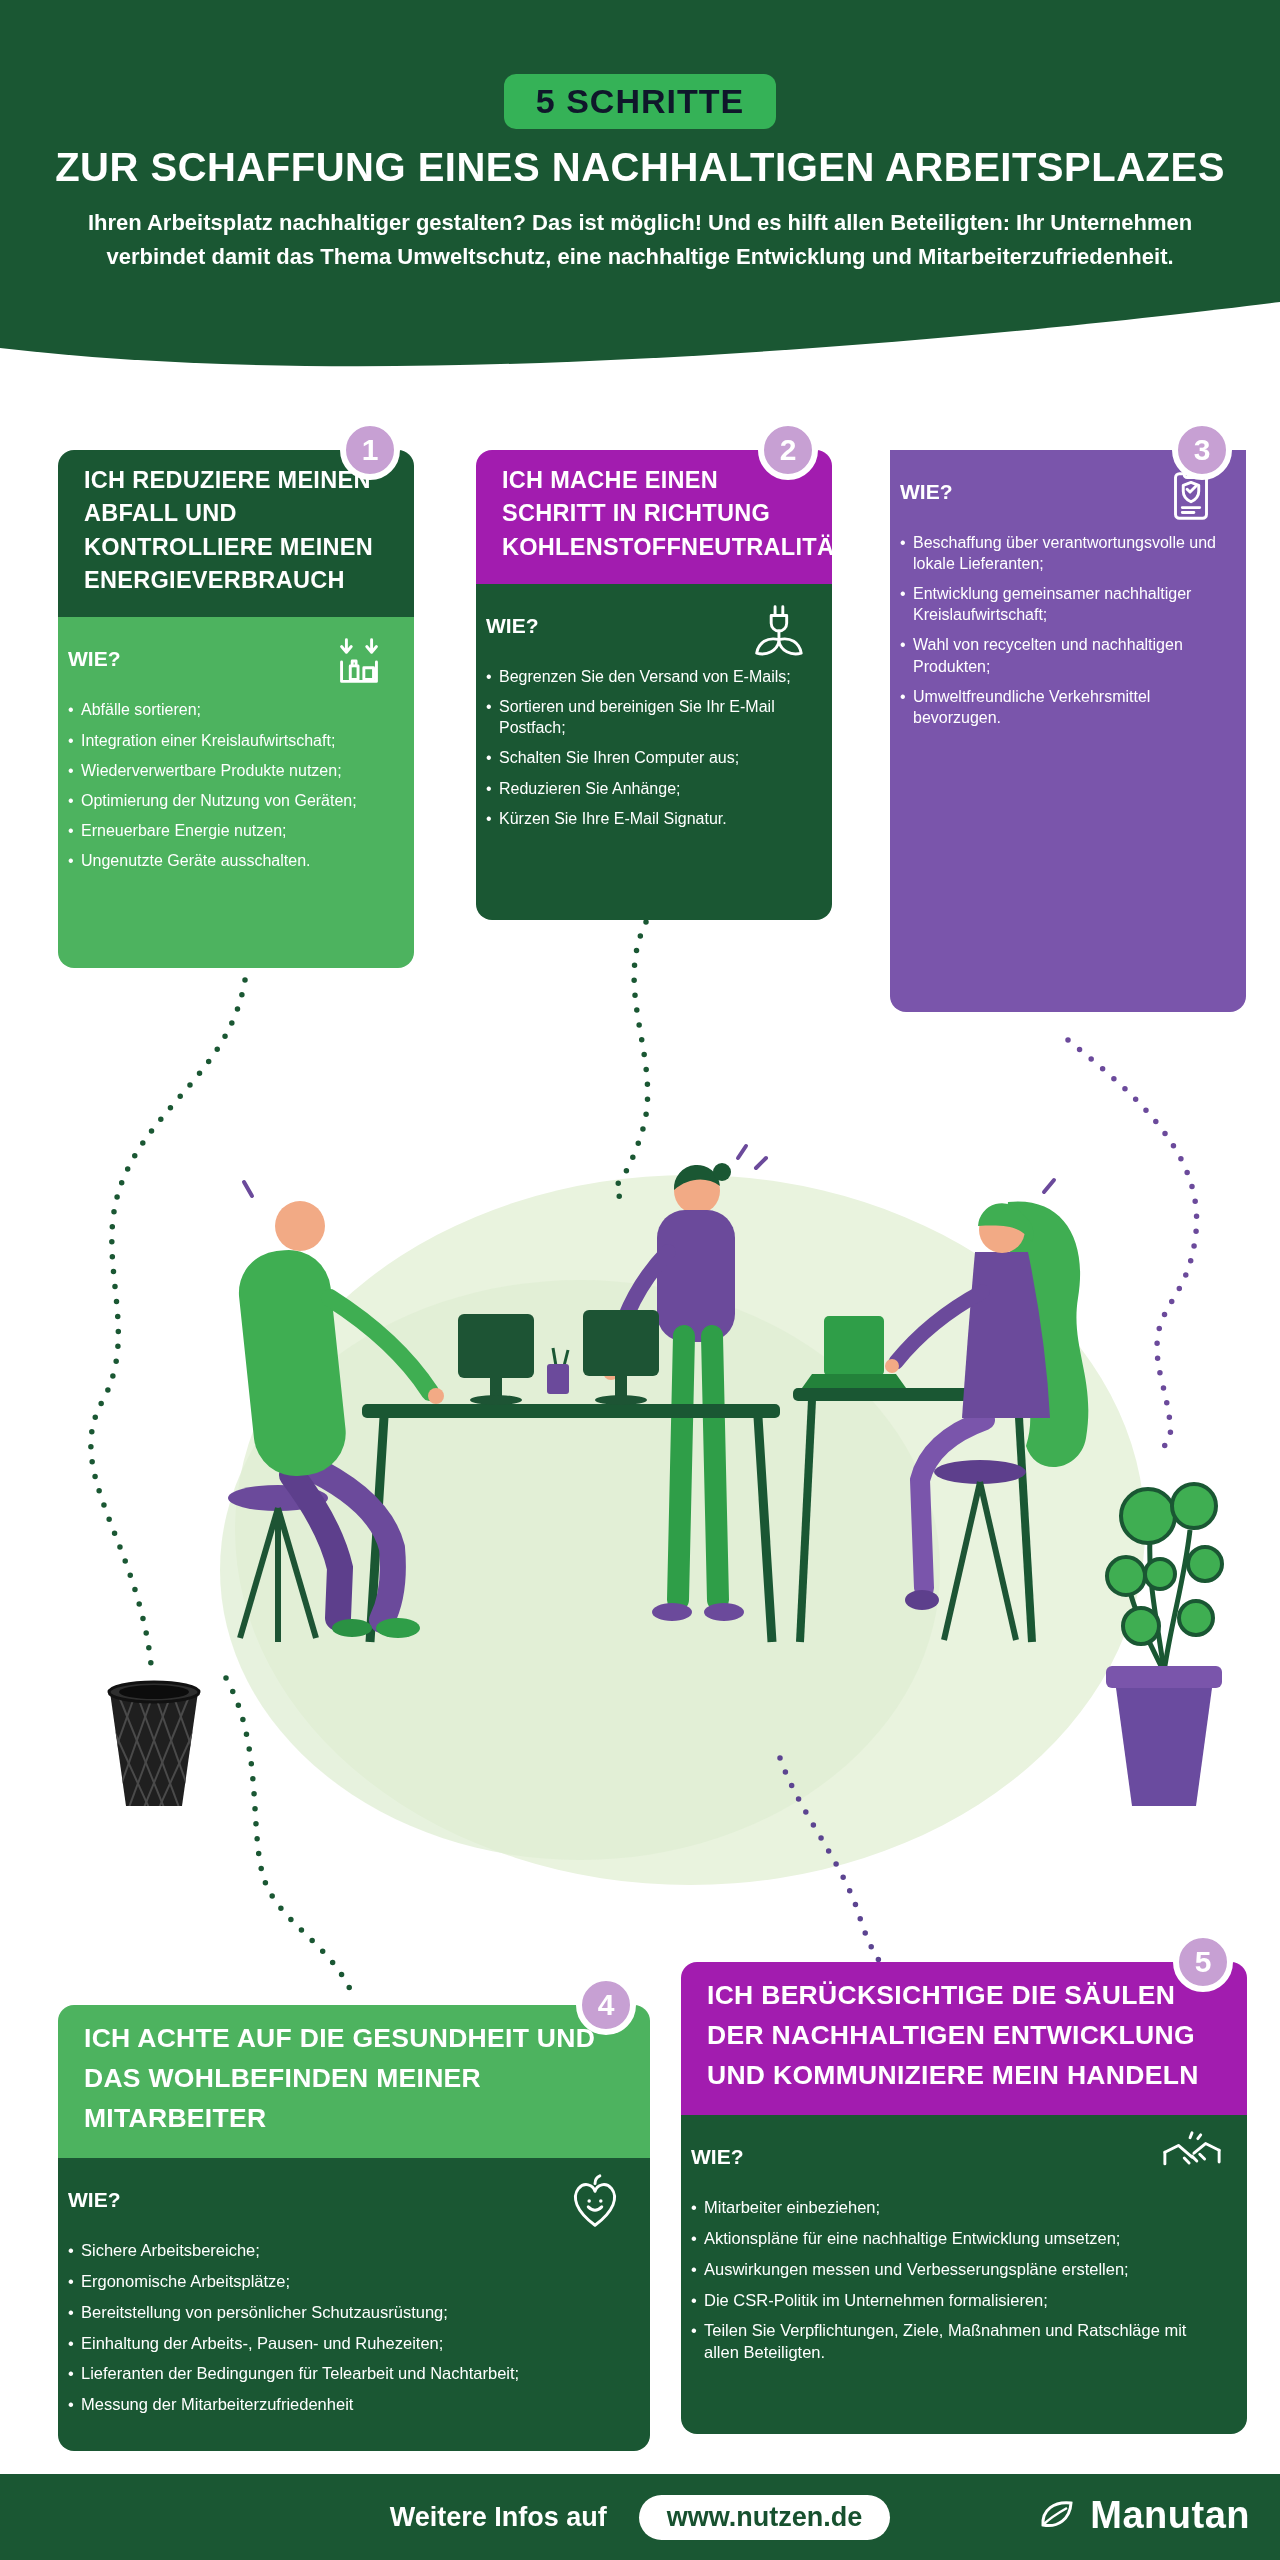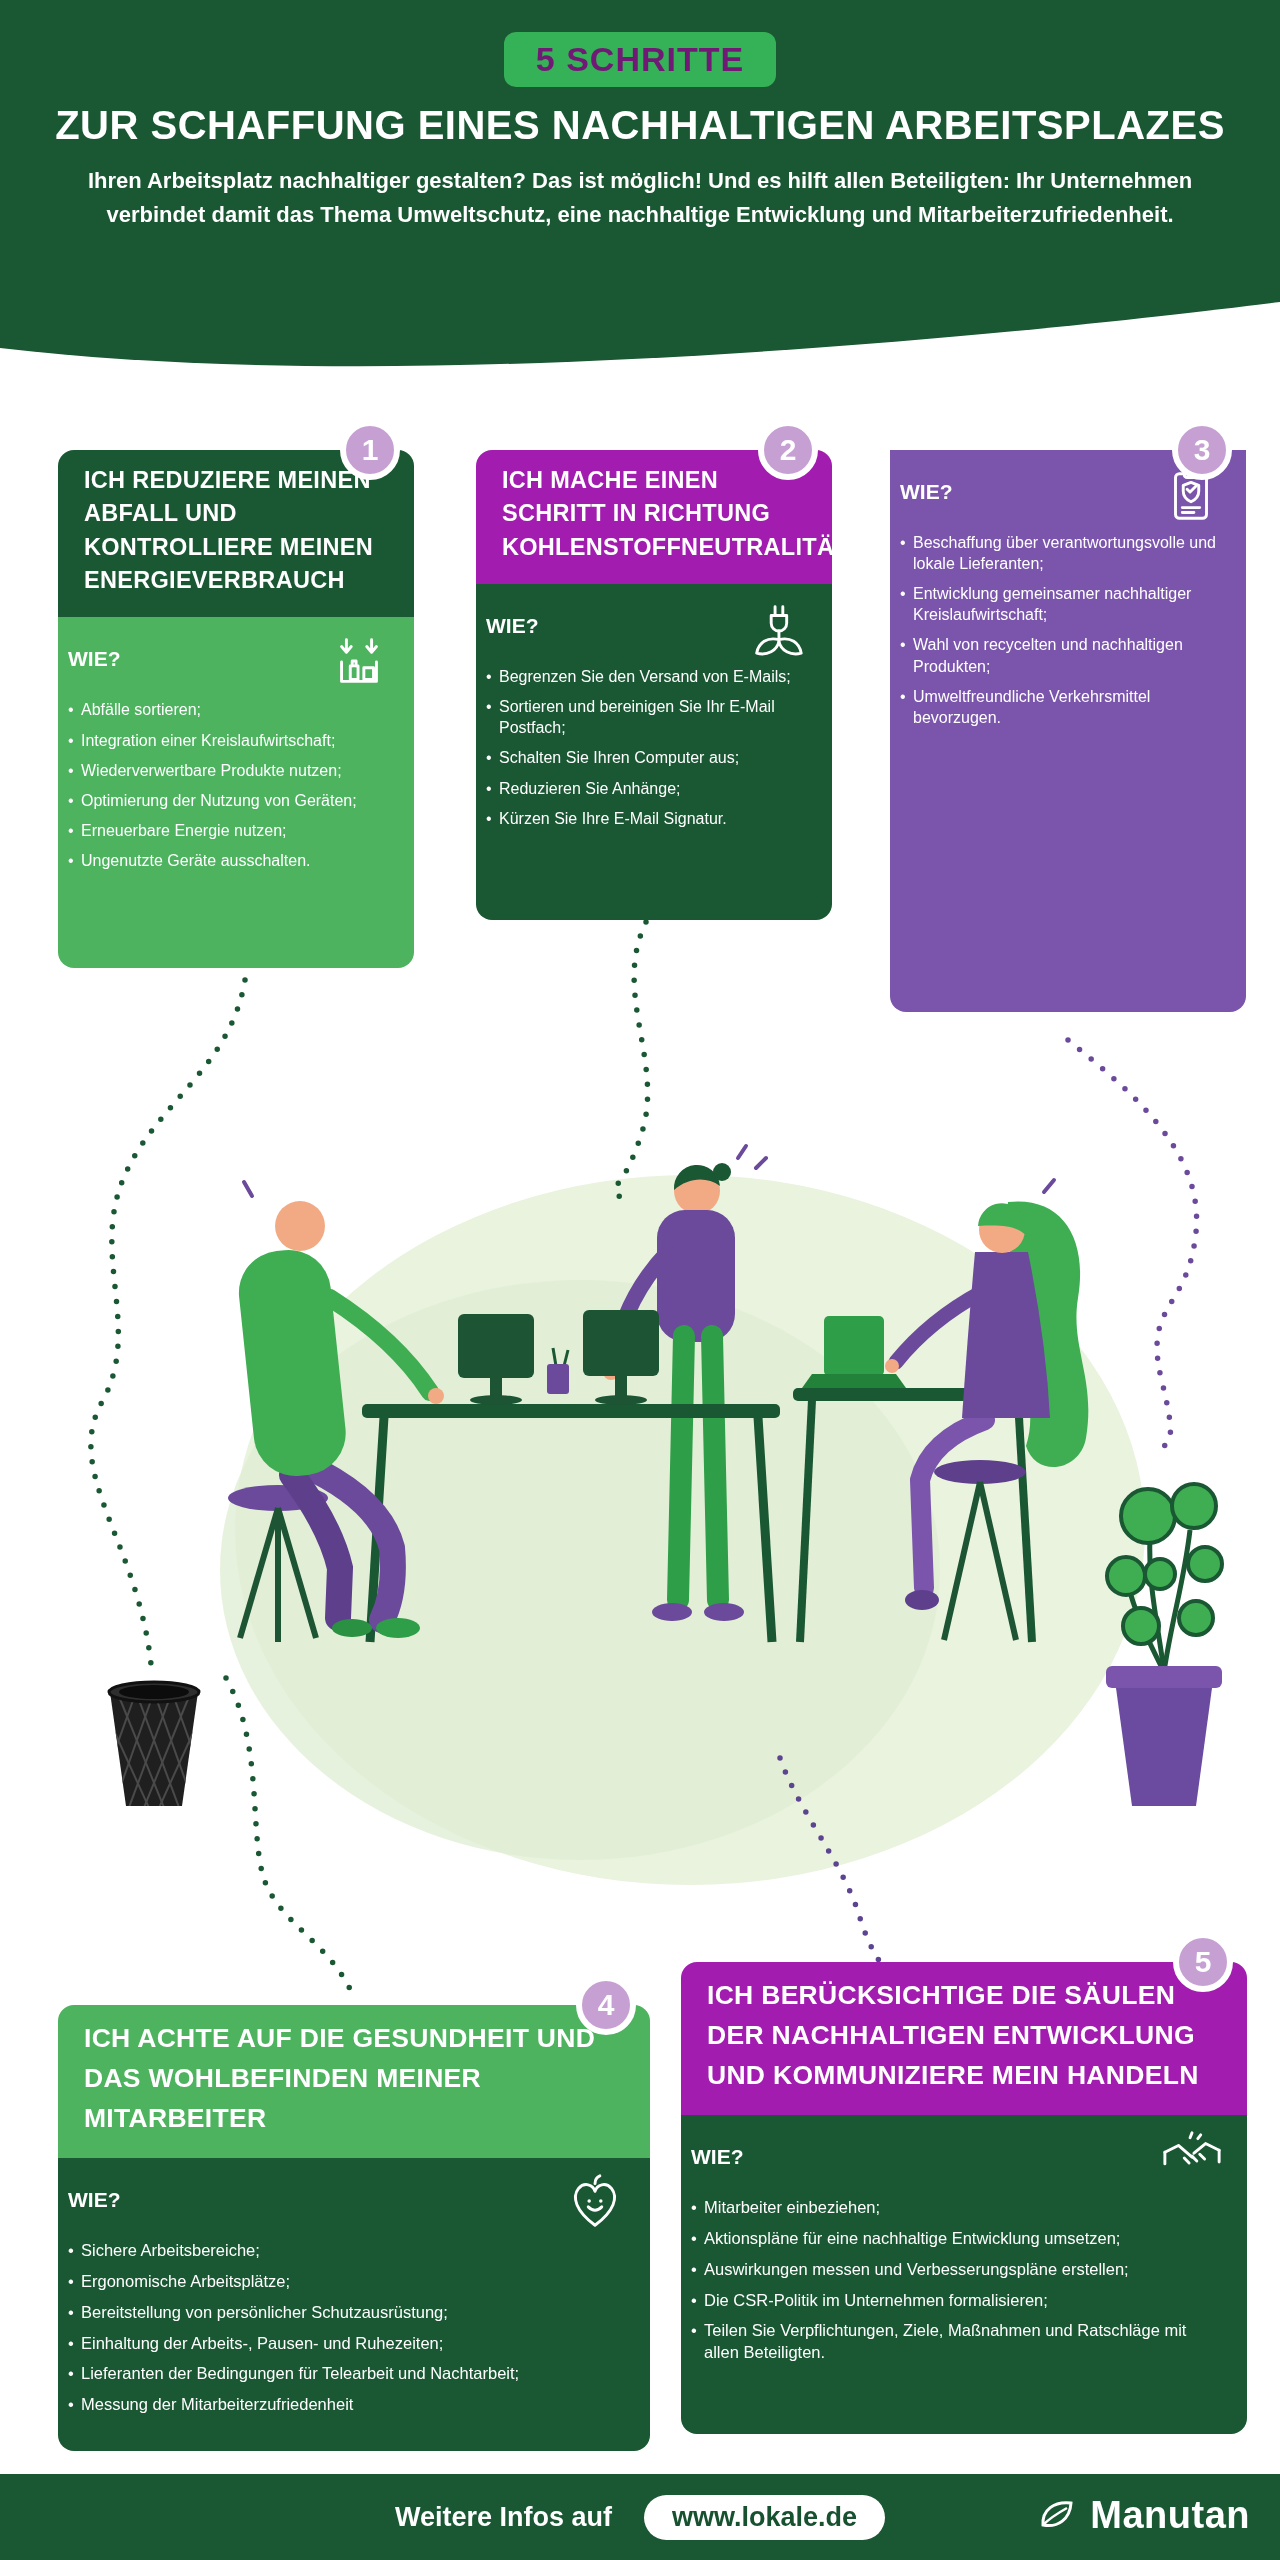--- a/index.html
+++ b/index.html
@@ -3,21 +3,21 @@
 <meta charset="utf-8">
 <style>
   * { margin:0; padding:0; box-sizing:border-box; }
   body { background:#dddddd; font-family:"Liberation Sans", sans-serif; }
   .canvas { position:relative; width:1280px; height:2560px; margin:0 auto; background:#ffffff; overflow:hidden; }
 
   
   .hero { position:absolute; top:0; left:0; width:1280px; height:400px; z-index:1; }
   .hero-bg { position:absolute; top:0; left:0; }
   .hero-content { position:absolute; top:0; left:0; width:100%; text-align:center; color:#fff; }
-  .hero-badge { display:inline-block; margin-top:32px; background:#35b257; color:#701a75; font-size:34px;
+  .hero-badge { display:inline-block; margin-top:74px; background:#35b257; color:#0f172a; font-size:34px;
                 font-weight:bold; letter-spacing:1px; padding:8px 32px; border-radius:12px; }
   .hero h1 { margin-top:16px; font-size:40px; letter-spacing:.5px; font-weight:bold; }
   .hero p  { margin:16px auto 0; max-width:1150px; font-size:22px; line-height:1.55; font-weight:bold; }
 
   
   .card { position:absolute; display:flex; flex-direction:column; z-index:2; }
   .card-head { padding:14px 26px 20px; border-radius:16px 16px 0 0; color:#fff; }
   .card-head h2 { font-size:23.5px; line-height:1.42; letter-spacing:.3px; font-weight:bold; }
   .card-body { flex:1; padding:14px 24px 26px 10px; border-radius:0 0 16px 16px; color:#fff; }
   .how-row { display:flex; align-items:flex-start; justify-content:space-between; }
@@ -344,21 +344,21 @@
           <li>Aktionspläne für eine nachhaltige Entwicklung umsetzen;</li>
           <li>Auswirkungen messen und Verbesserungspläne erstellen;</li>
           <li>Die CSR-Politik im Unternehmen formalisieren;</li>
           <li>Teilen Sie Verpflichtungen, Ziele, Maßnahmen und Ratschläge mit allen Beteiligten.</li>
         </ul>
     </div>
   </section>
 
   <footer class="footer">
     <span class="footer-info">Weitere Infos auf</span>
-    <a class="url-pill">www.lokale.de</a>
+    <a class="url-pill">www.nutzen.de</a>
     <div class="brand">
       <svg width="46" height="46" viewBox="0 0 46 46">
         <path d="M9,31 C8,16 20,7 37,9 C36,25 24,34 9,31 Z" fill="none" stroke="#fff" stroke-width="3"></path>
         <path d="M9,31 C16,24 24,19 33,14" stroke="#fff" stroke-width="2.5" fill="none"></path>
       </svg>
       <span class="brand-text">Manutan</span>
     </div>
   </footer>
 
 </div>

